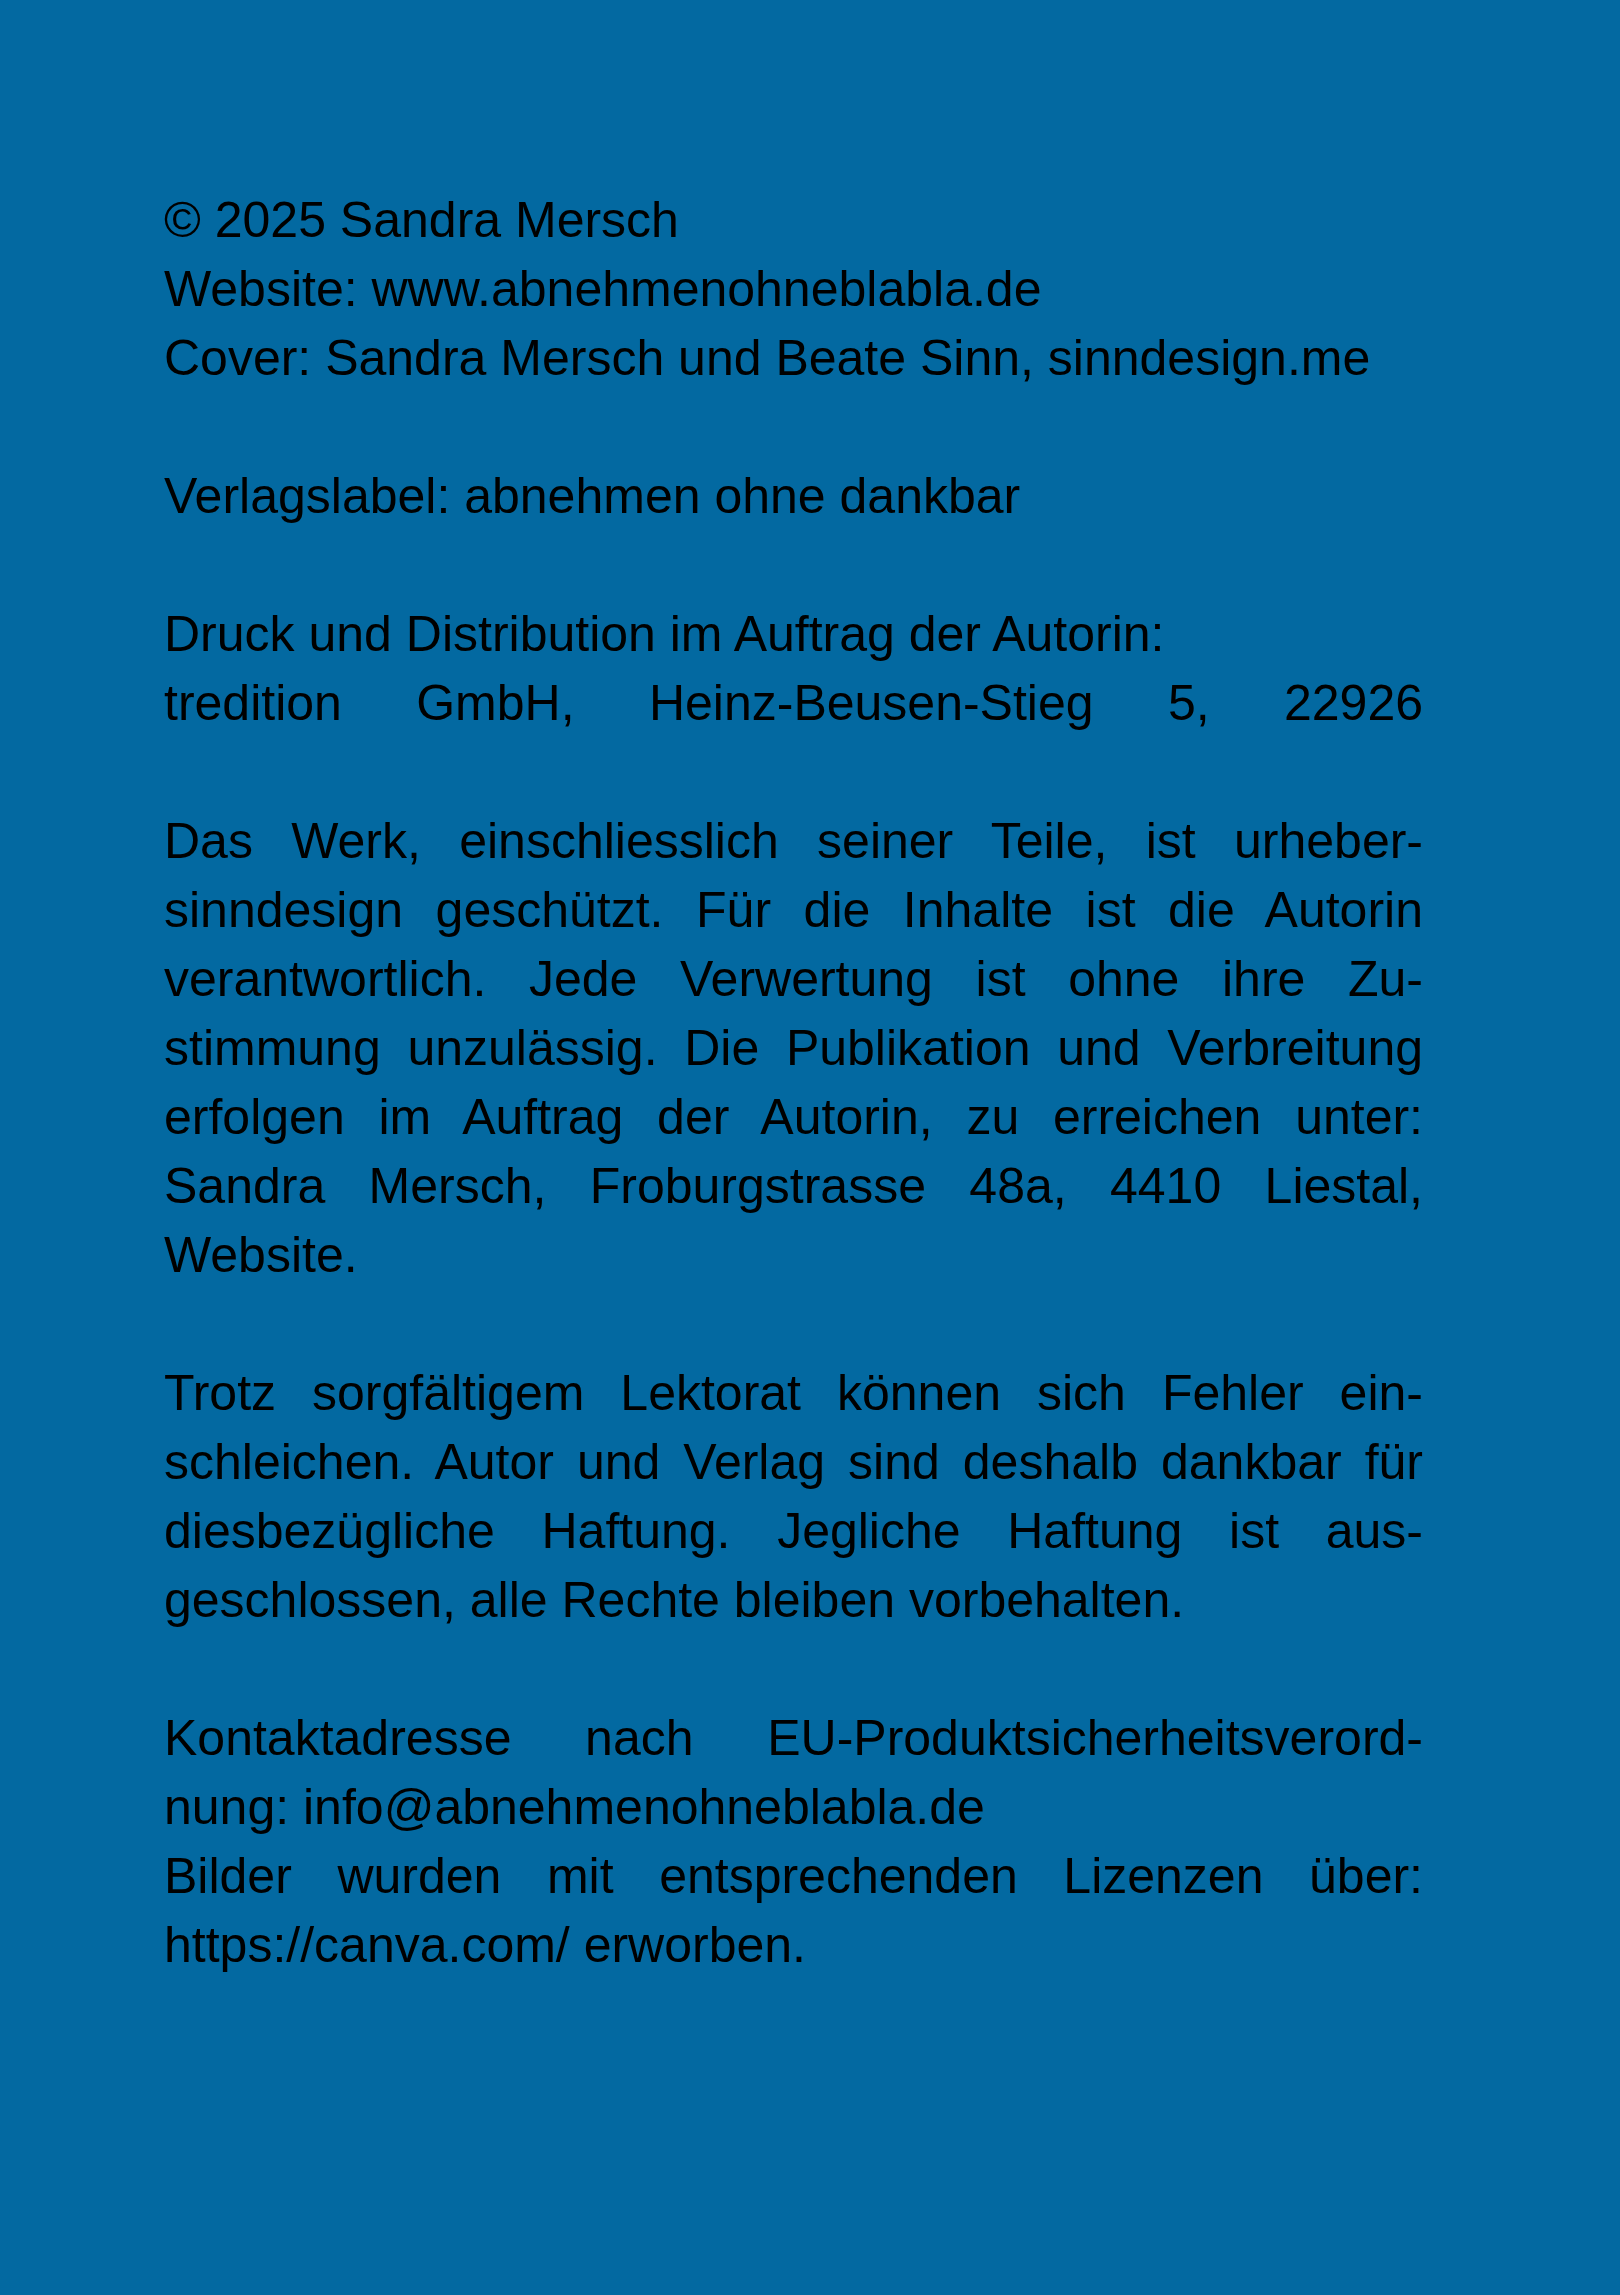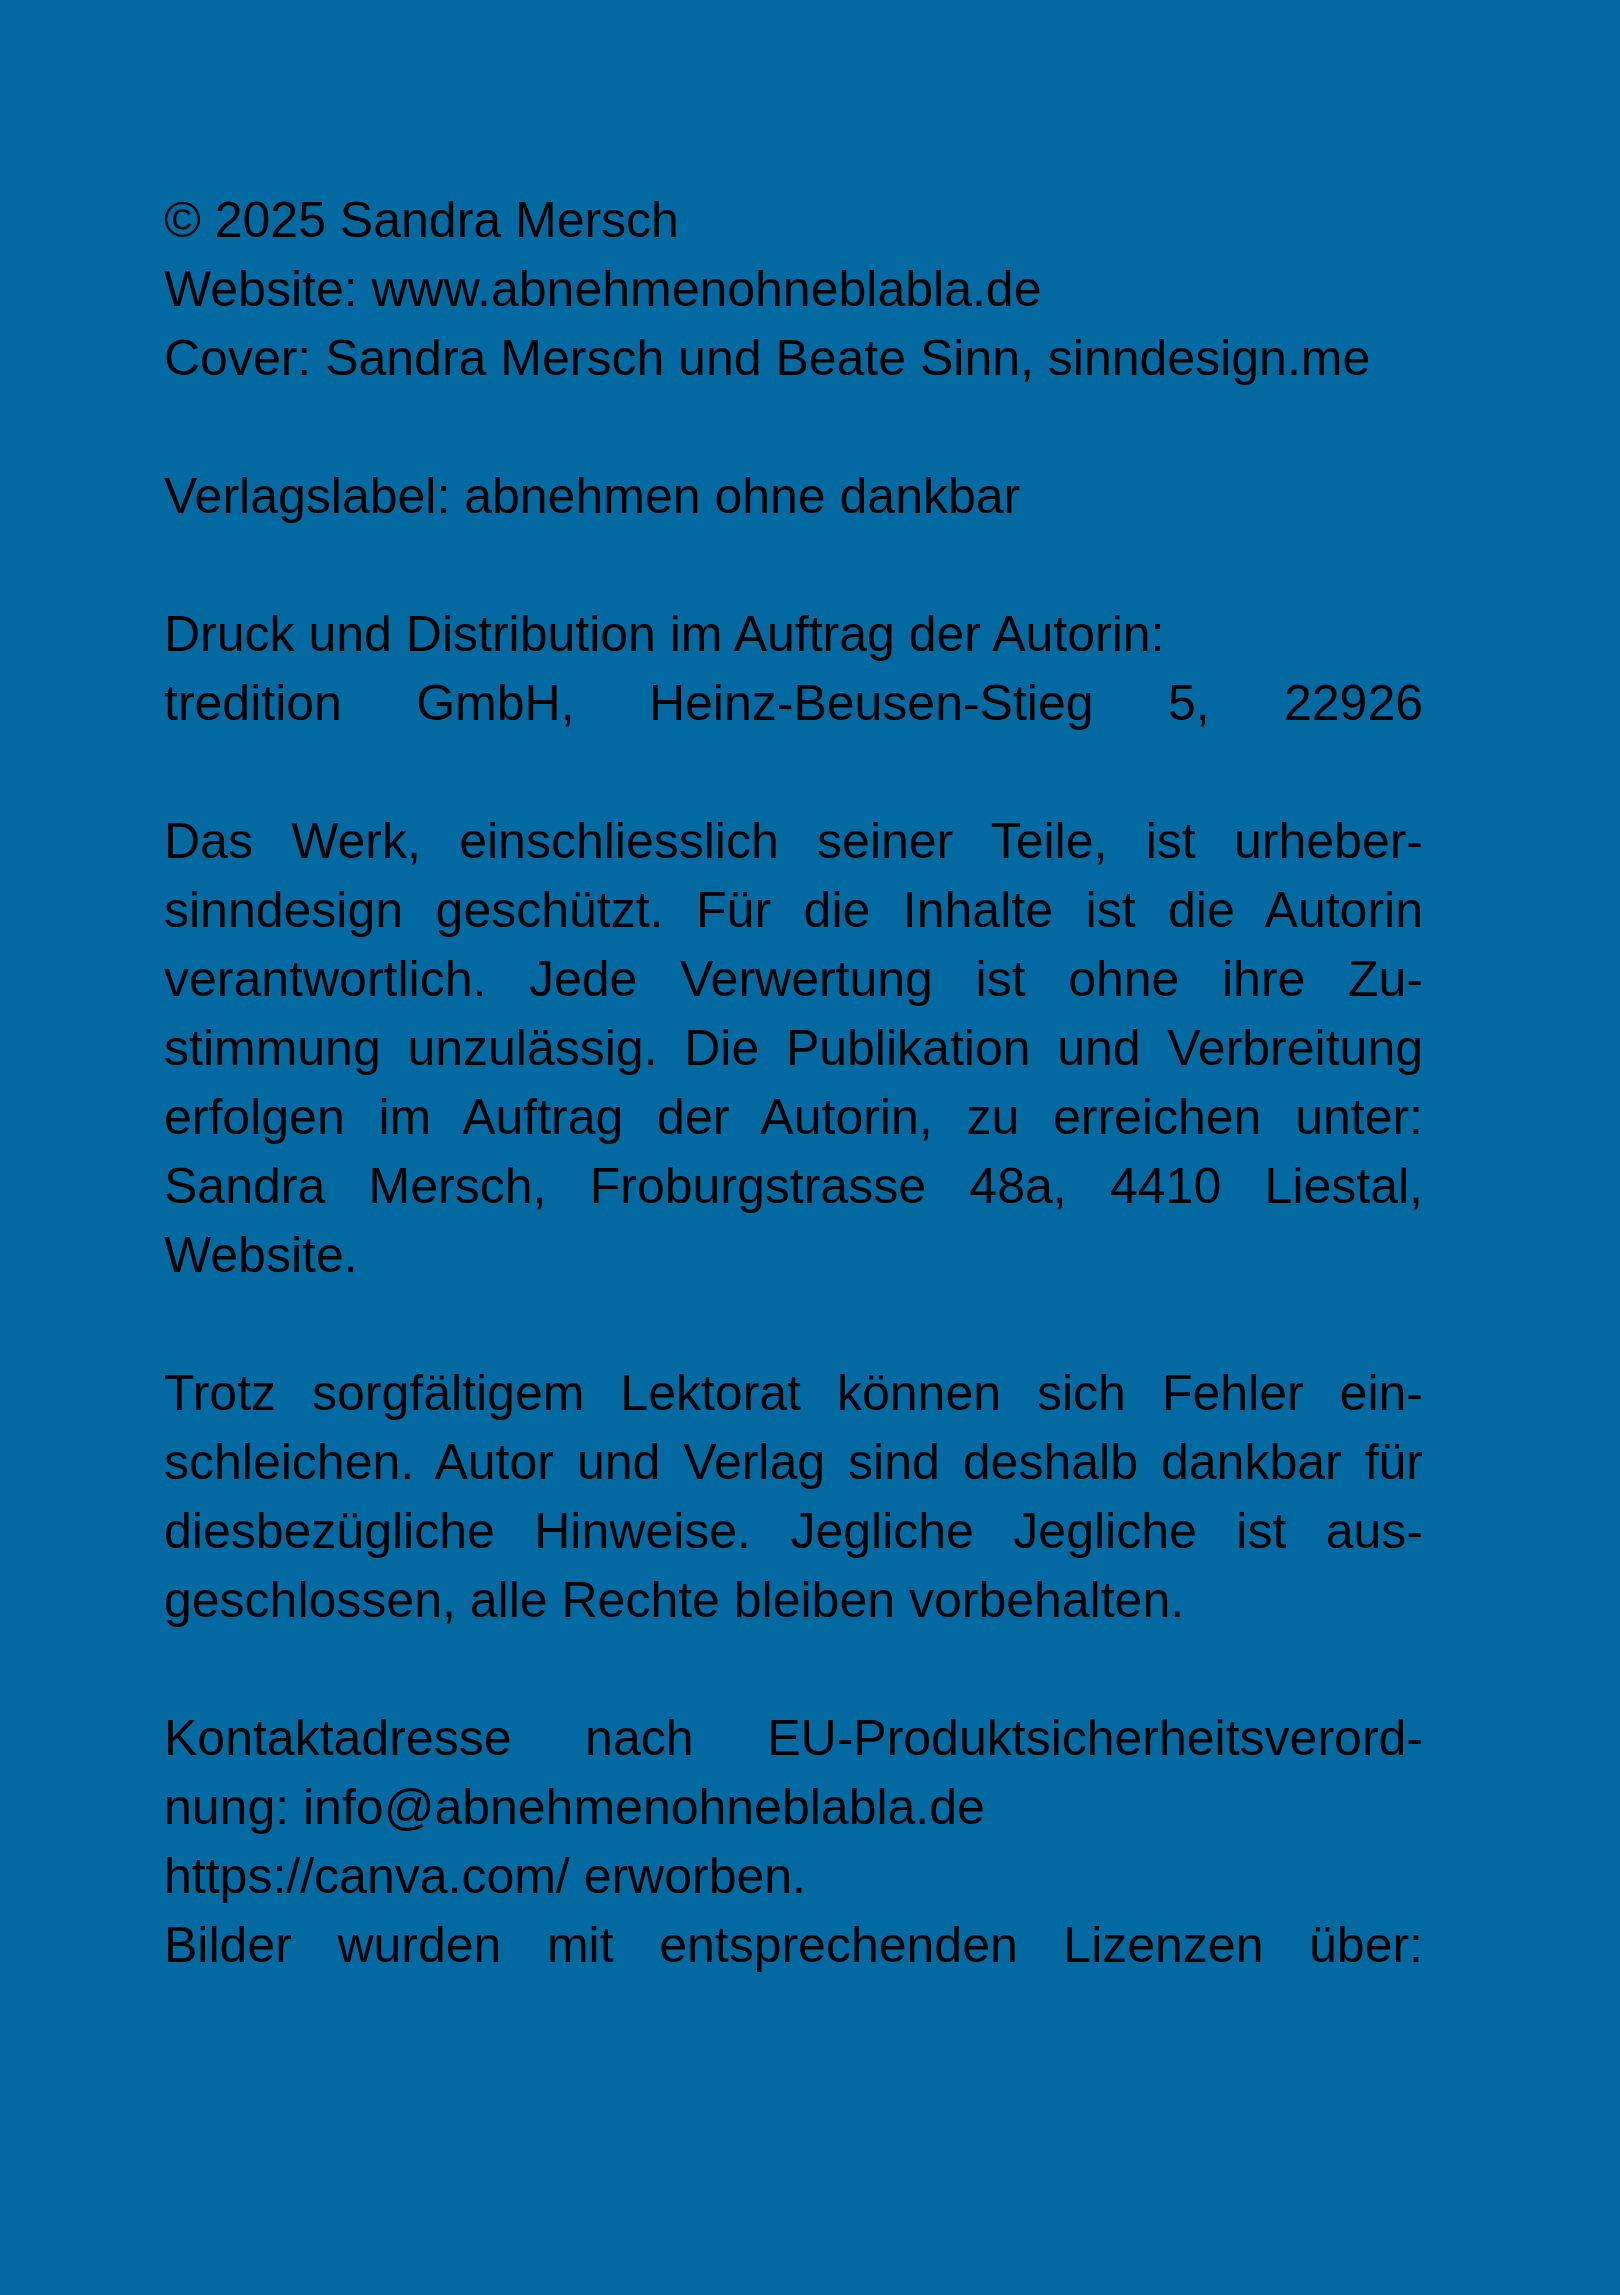--- a/index.html
+++ b/index.html
@@ -62,24 +62,24 @@
         <div class="line j">sinndesign geschützt. Für die Inhalte ist die Autorin</div>
         <div class="line j">verantwortlich. Jede Verwertung ist ohne ihre Zu-</div>
         <div class="line j">stimmung unzulässig. Die Publikation und Verbreitung</div>
         <div class="line j">erfolgen im Auftrag der Autorin, zu erreichen unter:</div>
         <div class="line j">Sandra Mersch, Froburgstrasse 48a, 4410 Liestal,</div>
         <div class="line">Website.</div>
       </div>
       <div class="para">
         <div class="line j">Trotz sorgfältigem Lektorat können sich Fehler ein-</div>
         <div class="line j">schleichen. Autor und Verlag sind deshalb dankbar für</div>
-        <div class="line j">diesbezügliche Hinweise. Jegliche Jegliche ist aus-</div>
+        <div class="line j">diesbezügliche Haftung. Jegliche Haftung ist aus-</div>
         <div class="line">geschlossen, alle Rechte bleiben vorbehalten.</div>
       </div>
       <div class="para">
         <div class="line j">Kontaktadresse nach EU-Produktsicherheitsverord-</div>
         <div class="line">nung: info@abnehmenohneblabla.de</div>
+        <div class="line j">Bilder wurden mit entsprechenden Lizenzen über:</div>
         <div class="line">https://canva.com/ erworben.</div>
-        <div class="line j">Bilder wurden mit entsprechenden Lizenzen über:</div>
       </div>
     </div>
 </div>
 
 
 </body></html>

